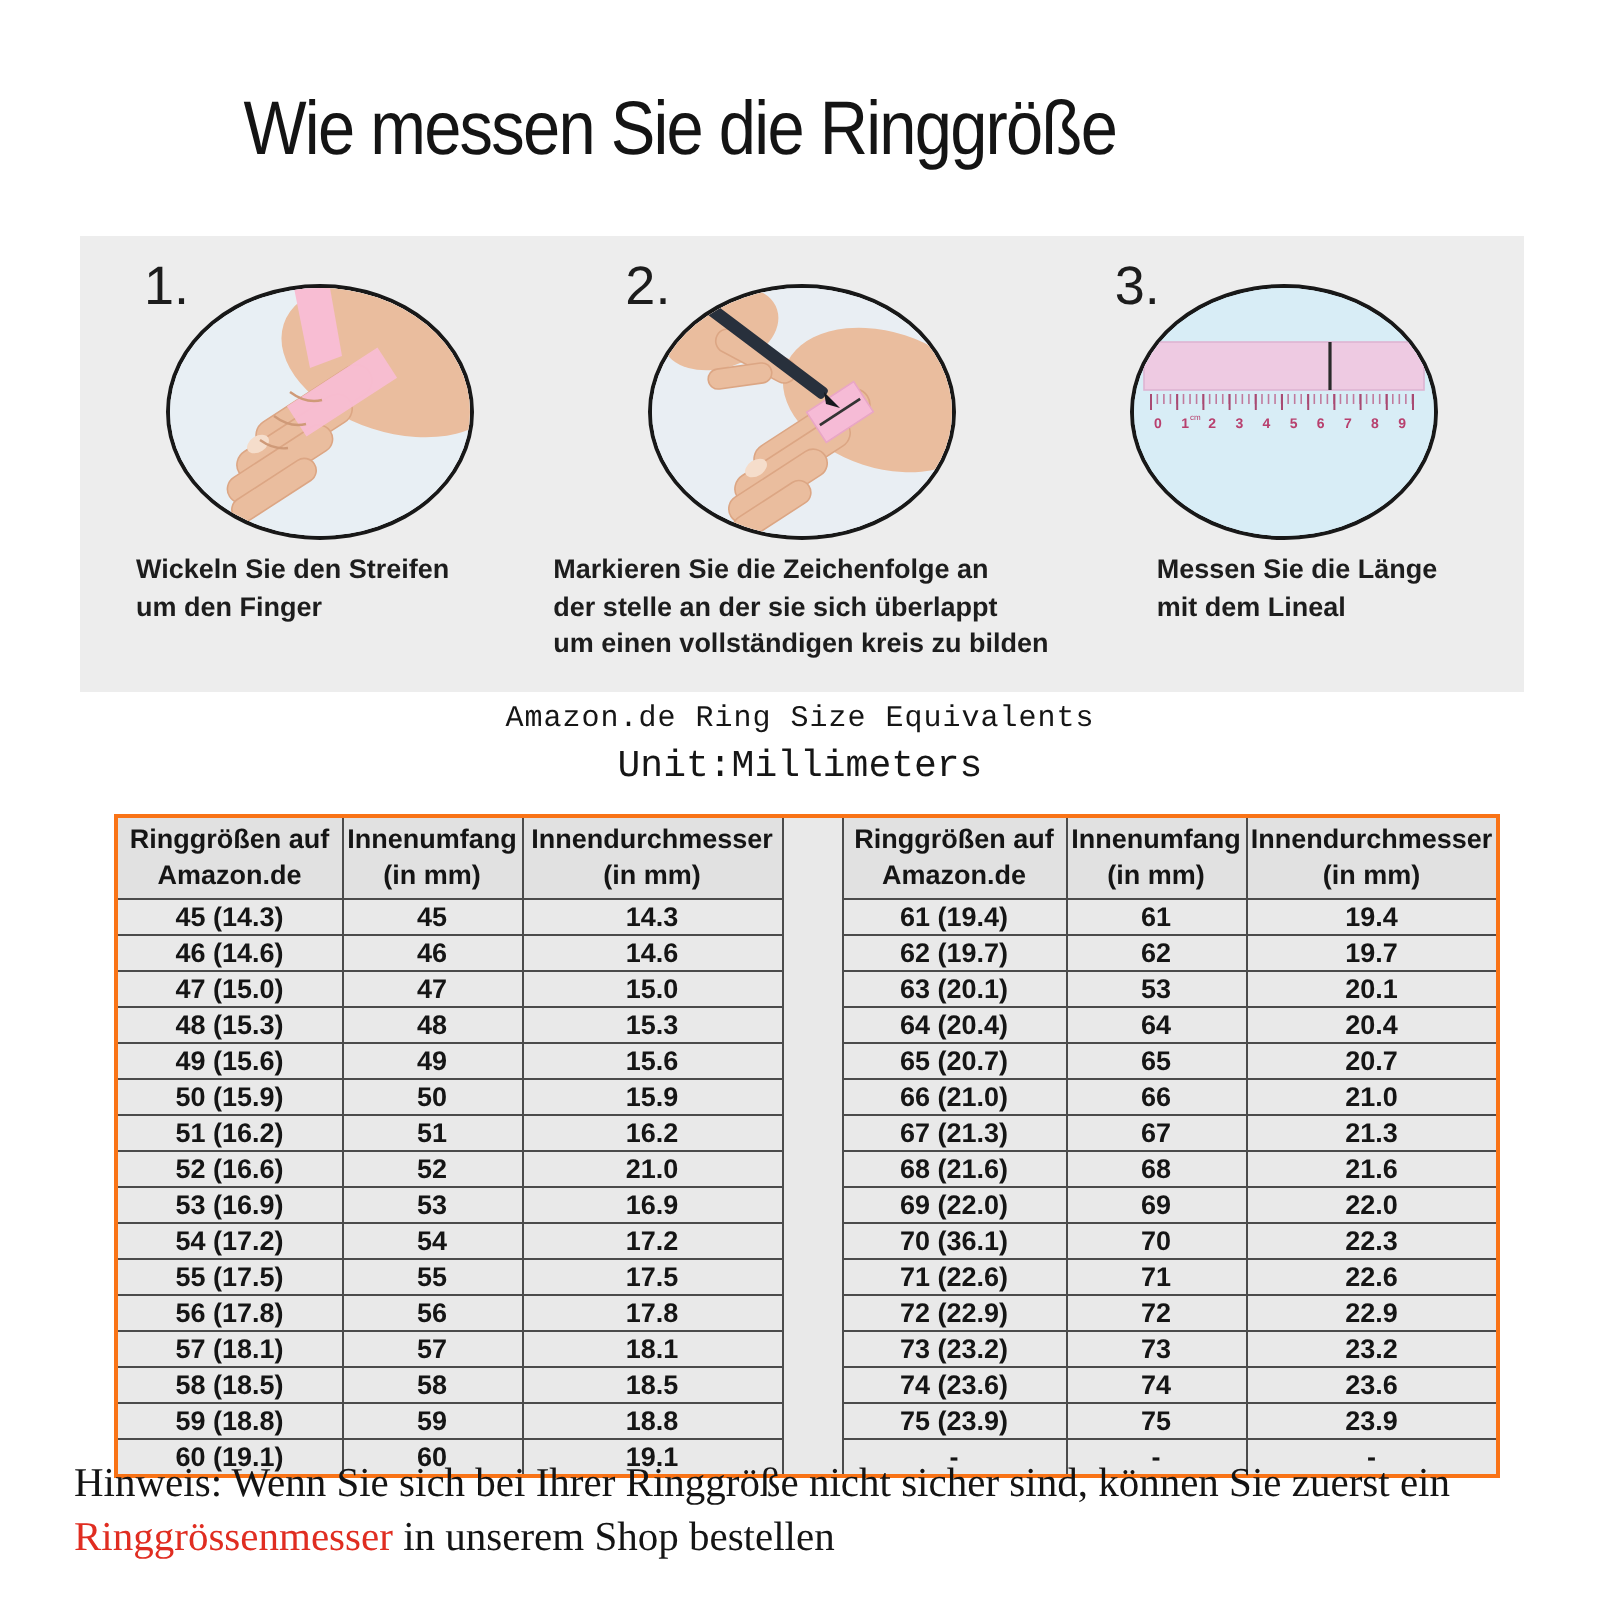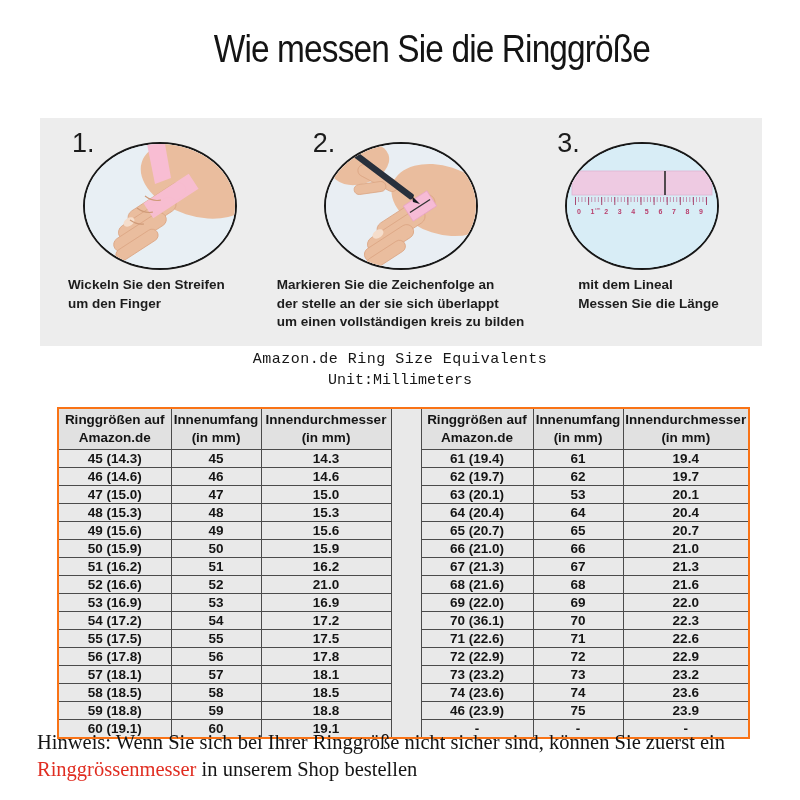--- a/index.html
+++ b/index.html
@@ -1,38 +1,38 @@
 <!DOCTYPE html>
 <html><head>
 <meta charset="utf-8">
 <style>
   html,body{margin:0;padding:0;background:#fff;}
   body{width:800px;height:800px;position:relative;font-family:"Liberation Sans",sans-serif;color:#111;overflow:hidden;}
 
   
-  .page-title{position:absolute;top:28px;left:0;width:680px;text-align:right;}
+  .page-title{position:absolute;top:44px;left:0;width:680px;text-align:center;}
   .page-title span{display:inline-block;font-size:38px;font-weight:400;letter-spacing:-1px;transform:scaleX(.88);transform-origin:center;color:#141414;}
 
   
   .steps-panel{position:absolute;left:40px;top:118px;width:722px;height:228px;background:#ededed;display:flex;}
   .step{flex:1 1 0;position:relative;}
   .step-number{position:absolute;top:10px;left:32px;font-size:27px;color:#1c1c1c;z-index:2;}
   .step3 .step-number{left:36px;}
   .circle{position:absolute;top:24px;left:50%;transform:translateX(-50%);width:150px;height:124px;border:2px solid #181818;border-radius:50%;overflow:hidden;background:#e8eff4;}
   .circle svg{display:block;width:100%;height:100%;}
   .caption{position:absolute;top:158px;left:0;right:0;font-weight:bold;font-size:13.5px;line-height:1.38;color:#1d1d1d;}
   .caption div{white-space:nowrap;}
   .step1 .caption{padding-left:28px;}
   .step2 .caption{left:-4px;right:-10px;}
   .step3 .caption{padding-left:57px;}
 
   
   .table-title-block{position:absolute;top:351px;left:0;width:800px;text-align:center;font-family:"Liberation Mono","DejaVu Sans Mono",monospace;color:#161616;}
   .table-title{font-size:15px;letter-spacing:.5px;}
-  .table-unit{font-size:15px;margin-top:4px;}
+  .table-unit{font-size:19px;margin-top:4px;}
 
   
   table.size-table{position:absolute;left:57px;top:407px;width:691px;border-collapse:collapse;table-layout:fixed;border:2px solid #f97316;}
   table.size-table th,table.size-table td{border:1px solid #4b4b4b;text-align:center;vertical-align:middle;padding:0;font-weight:bold;color:#151515;background:#e9e9e9;}
   table.size-table th{height:40px;font-size:13.5px;line-height:1.3;background:#e1e1e1;}
   table.size-table td{height:17px;font-size:13.5px;line-height:17px;}
   table.size-table td.spacer{background:#e9e9e9;}
 
   
   .note{position:absolute;left:37px;top:729px;width:745px;font-family:"Liberation Serif",serif;font-weight:normal;font-size:20.5px;line-height:1.33;color:#141414;}
@@ -107,22 +107,22 @@
         <line x1="98" y1="27" x2="98" y2="51" stroke="#2a2a2a" stroke-width="1.6"></line>
         <g>
           <line x1="8" y1="55.5" x2="142" y2="55.5" stroke="#c07a9d" stroke-width="5" stroke-dasharray="0.8 2.47"></line>
           <line x1="8" y1="57" x2="142" y2="57" stroke="#a84a72" stroke-width="8" stroke-dasharray="1 12.1"></line>
           <text x="10" y="70" font-size="7" font-weight="bold" fill="#b8406e" textLength="126">0 1 2 3 4 5 6 7 8 9</text>
           <text x="28" y="66" font-size="4" fill="#b8406e">cm</text>
         </g>
       </svg>
     </div>
     <div class="caption">
+        <div>Messen Sie die Länge</div>
         <div>mit dem Lineal</div>
-        <div>Messen Sie die Länge</div>
       </div>
   </div>
 
 </div>
 
 <div class="table-title-block">
   <div class="table-title">Amazon.de Ring Size Equivalents</div>
   <div class="table-unit">Unit:Millimeters</div>
 </div>
 
@@ -273,21 +273,21 @@
         <td>58</td>
         <td>18.5</td>
         <td>74 (23.6)</td>
         <td>74</td>
         <td>23.6</td>
       </tr>
       <tr>
         <td>59 (18.8)</td>
         <td>59</td>
         <td>18.8</td>
-        <td>46 (23.9)</td>
+        <td>75 (23.9)</td>
         <td>75</td>
         <td>23.9</td>
       </tr>
       <tr>
         <td>60 (19.1)</td>
         <td>60</td>
         <td>19.1</td>
         <td>-</td>
         <td>-</td>
         <td>-</td>

